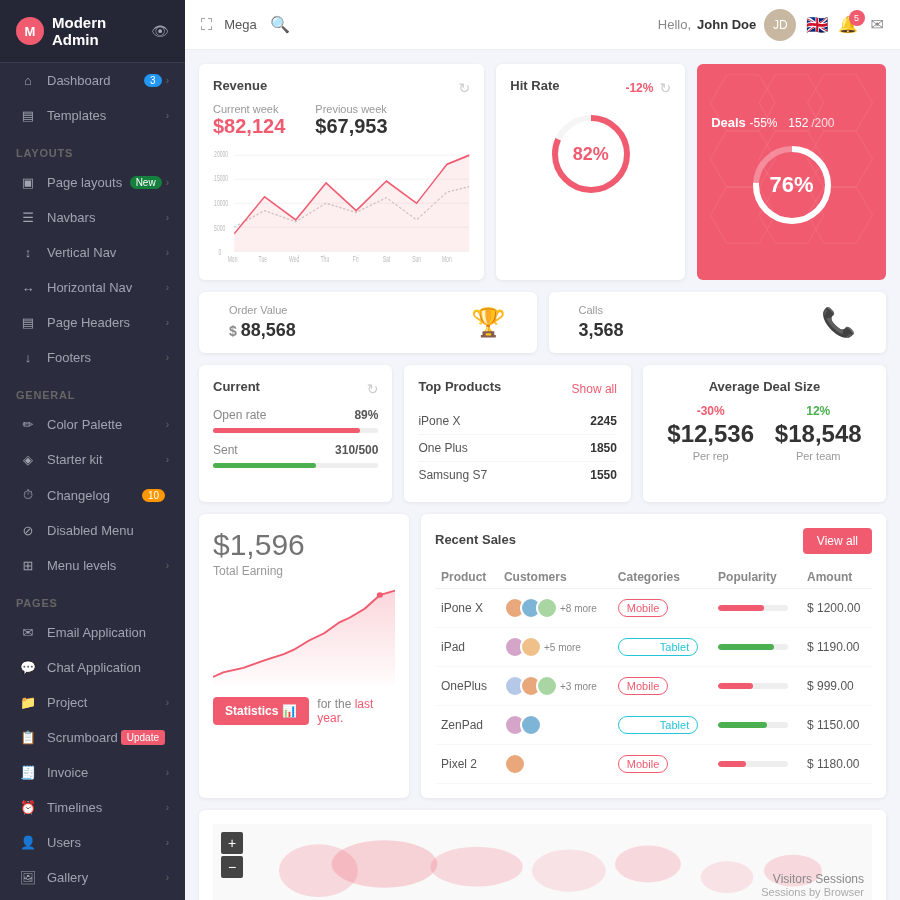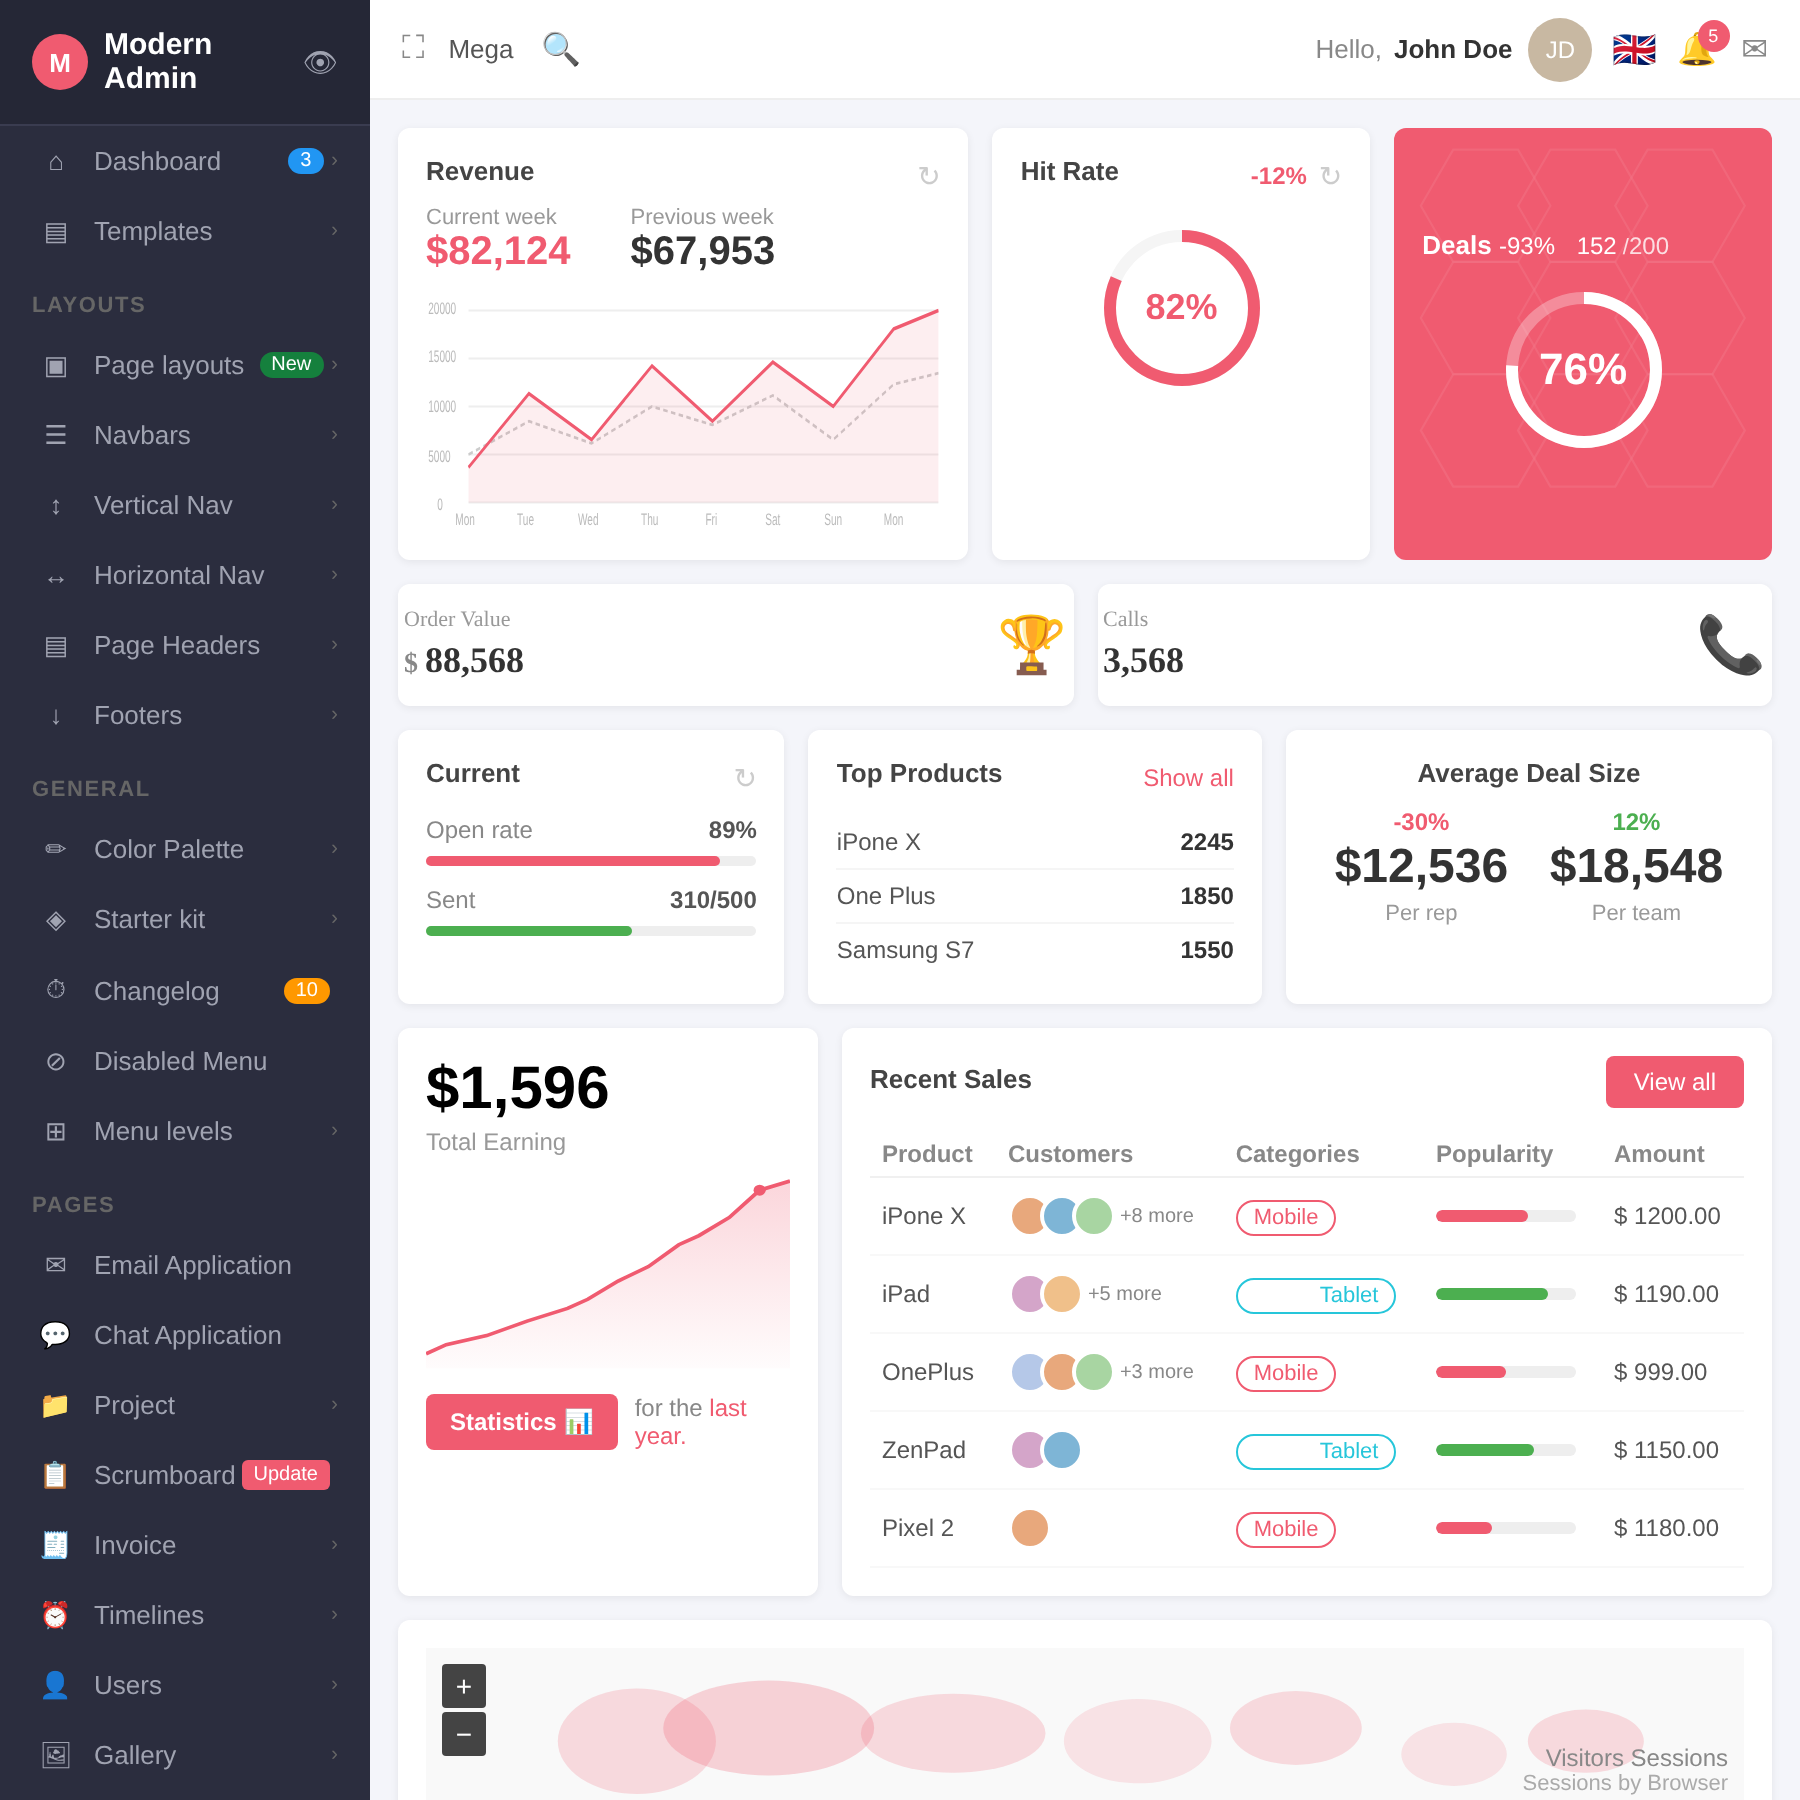--- a/index.html
+++ b/index.html
@@ -90,21 +90,21 @@
 
     
     .deals-card { flex: 1; background: #f05b70; border-radius: 6px; padding: 14px; display: flex; flex-direction: column; align-items: center; justify-content: center; position: relative; overflow: hidden; }
     .deals-title { color: #fff; font-size: 13px; font-weight: 700; margin-bottom: 10px; align-self: flex-start; width: 100%; }
     .deals-title span { font-weight: 400; font-size: 12px; }
     .deals-hexbg { position: absolute; top: 0; left: 0; width: 100%; height: 100%; opacity: 0.15; }
     .deals-circle-wrap { position: relative; width: 90px; height: 90px; z-index: 1; }
     .deals-circle-label { position: absolute; top: 50%; left: 50%; transform: translate(-50%,-50%); font-size: 22px; font-weight: 700; color: #fff; }
 
     
-    .stat-mini-card { flex: 1; padding: 12px 3px; display: flex; align-items: center; justify-content: space-between; font-family: Liberation Serif, serif; }
+    .stat-mini-card { flex: 1; padding: 12px 30px; display: flex; align-items: center; justify-content: space-between; }
     .stat-mini-left label { font-size: 11px; color: #999; display: block; margin-bottom: 4px; }
     .stat-mini-left .val { font-size: 18px; font-weight: 700; color: #333; }
     .stat-mini-left .val .dollar { font-size: 14px; color: #888; }
     .stat-mini-icon { font-size: 28px; }
     .teal-icon { color: #26c6da; }
     .pink-icon { color: #f05b70; }
 
     
     .emails-card { flex: 1; padding: 14px; }
     .emails-header { display: flex; justify-content: space-between; align-items: center; margin-bottom: 10px; }
@@ -129,21 +129,21 @@
     .avg-deal-title { font-size: 13px; font-weight: 600; color: #444; margin-bottom: 10px; }
     .avg-deal-values { display: flex; justify-content: space-around; }
     .avg-deal-item label { font-size: 11px; color: #999; }
     .avg-deal-item .pct { font-size: 12px; font-weight: 700; margin-bottom: 2px; }
     .avg-deal-item .pct.red { color: #f05b70; }
     .avg-deal-item .pct.green { color: #4caf50; }
     .avg-deal-item .amount { font-size: 24px; font-weight: 700; color: #333; }
 
     
     .earning-card { width: 210px; min-width: 210px; padding: 14px; position: relative; overflow: hidden; }
-    .earning-amount { font-size: 30px; font-weight: 700; color: #000000; }
+    .earning-amount { font-size: 30px; font-weight: 400; color: #737373; }
     .earning-label { font-size: 12px; color: #999; margin-top: 2px; }
     .earning-chart { margin-top: 8px; width: 100%; height: 100px; }
 
     
     .recent-sales-card { flex: 1; padding: 14px; }
     .recent-sales-header { display: flex; justify-content: space-between; align-items: center; margin-bottom: 12px; }
     .view-all-btn { background: #f05b70; color: #fff; border: none; padding: 6px 14px; border-radius: 4px; font-size: 12px; cursor: pointer; font-weight: 500; }
     .sales-table { width: 100%; border-collapse: collapse; }
     .sales-table th { font-size: 12px; color: #888; font-weight: 600; text-align: left; padding: 4px 6px; border-bottom: 1px solid #f0f0f0; }
     .sales-table td { padding: 8px 6px; border-bottom: 1px solid #f8f8f8; font-size: 12px; color: #555; vertical-align: middle; }
@@ -401,21 +401,21 @@
             <circle cx="45" cy="45" r="36" fill="none" stroke="#f5f5f5" stroke-width="6"></circle>
             <circle cx="45" cy="45" r="36" fill="none" stroke="#26c6da" stroke-width="6" stroke-dasharray="226.2" stroke-dashoffset="226.2" style="transform:rotate(-90deg);transform-origin:50% 50%;"></circle>
             <circle cx="45" cy="45" r="36" fill="none" stroke="#f05b70" stroke-width="6" stroke-dasharray="184.5 41.7" stroke-dashoffset="0" style="transform:rotate(-90deg);transform-origin:50% 50%;"></circle>
           </svg>
           <div class="donut-label">82%</div>
         </div>
       </div>
 
       <div class="deals-card">
         <div class="deals-title">
-          Deals <span>-93%</span>&nbsp;&nbsp;
+          Deals <span>-55%</span>&nbsp;&nbsp;
           <span>152</span><span style="font-size:11px;opacity:0.8;"> /<span>200</span></span>
         </div>
 
         <svg class="deals-hexbg" viewBox="0 0 200 200" preserveAspectRatio="xMidYMid slice">
           <g fill="none" stroke="rgba(255,255,255,0.5)" stroke-width="1">
             <polygon points="40,10 70,10 85,36 70,62 40,62 25,36"></polygon>
             <polygon points="85,10 115,10 130,36 115,62 85,62 70,36"></polygon>
             <polygon points="130,10 160,10 175,36 160,62 130,62 115,36"></polygon>
             <polygon points="40,62 70,62 85,88 70,114 40,114 25,88"></polygon>
             <polygon points="85,62 115,62 130,88 115,114 85,114 70,88"></polygon>

